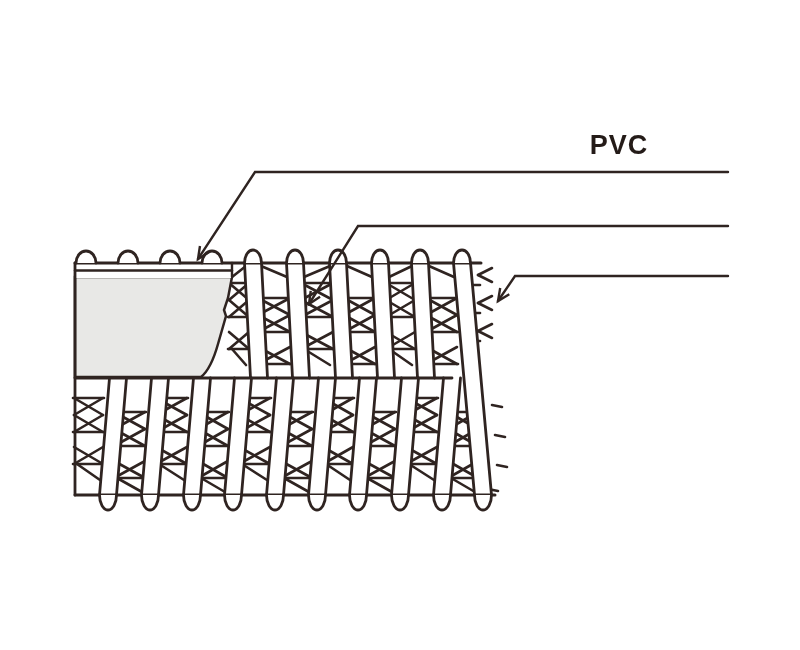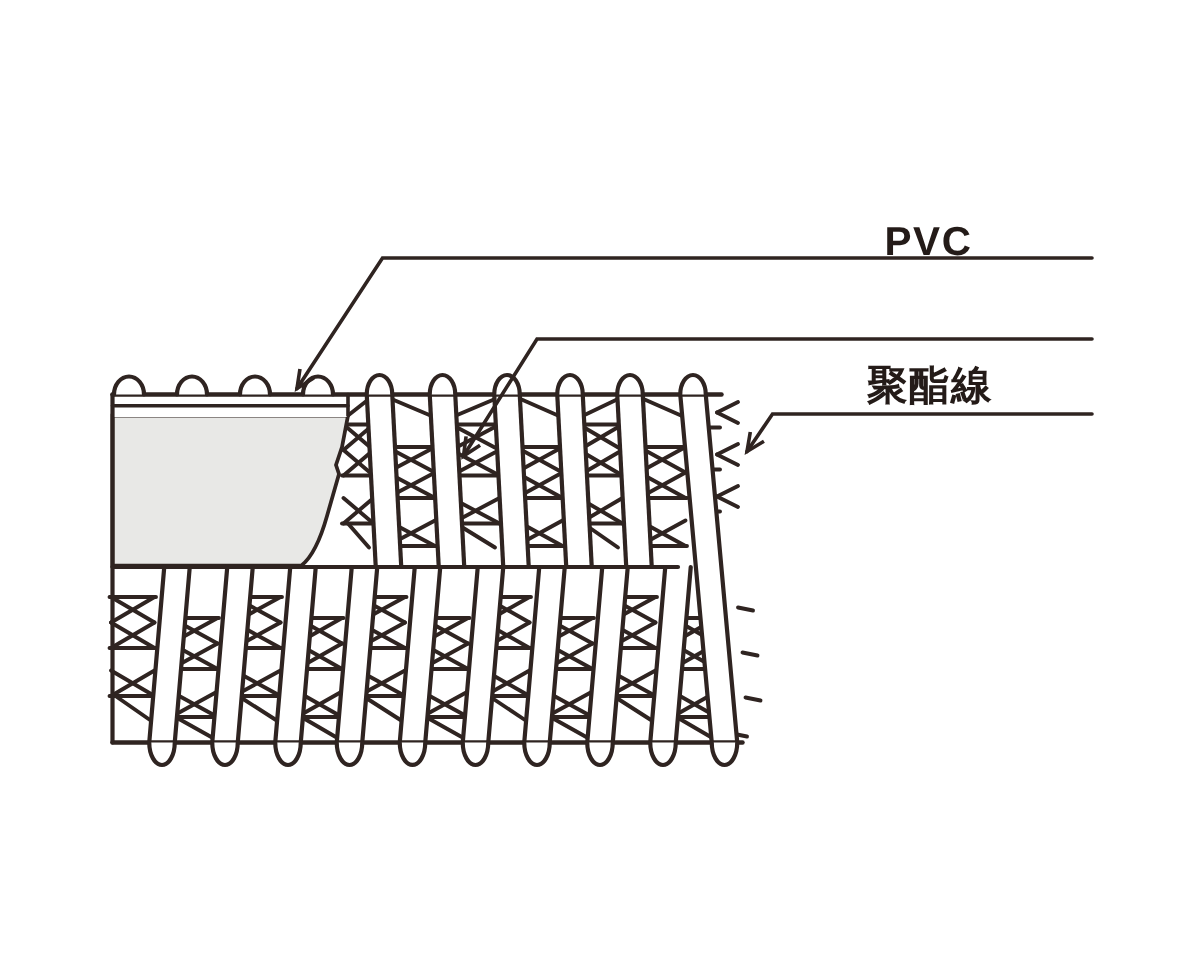--- a/index.html
+++ b/index.html
@@ -3,21 +3,21 @@
 <meta charset="utf-8">
 <style>
   html,body{margin:0;padding:0;background:#fff;}
   .stage{position:relative;width:800px;height:650px;background:#fff;overflow:hidden;
          font-family:"Liberation Sans",sans-serif;}
   svg{position:absolute;left:0;top:0;}
   .label{position:absolute;width:240px;text-align:center;
          font-family:"Liberation Sans",sans-serif;
          font-size:27px;font-weight:600;color:#241b18;letter-spacing:1px;
          white-space:nowrap;user-select:none;}
-  #label-pvc{left:499px;top:146px;}
+  #label-pvc{left:499px;top:130px;}
   #label-rigid{left:502px;top:187px;}
   #label-poly{left:500px;top:239px;}
 </style>
 </head>
 <body>
 
 <div class="stage">
   <svg id="hose" width="800" height="650" viewBox="0 0 800 650">
       <defs>
         <marker id="arrowhead" markerUnits="userSpaceOnUse" markerWidth="20" markerHeight="20" refX="14" refY="9" orient="auto">
@@ -283,14 +283,13 @@
         <path d="M433.5,495 A8.5,15 0 0 0 450.5,495" fill="#fff" stroke-width="2.8"></path>
         <path d="M474.5,495 A8.5,15 0 0 0 491.5,495" fill="#fff" stroke-width="2.8"></path>
       </g>
       <g stroke="#2f2421" fill="none" stroke-linecap="round">
         <path d="M728,172 L255,172 L198,259" fill="none" stroke-width="2.4" stroke-linejoin="miter" marker-end="url(#arrowhead)"></path>
         <path d="M728,226 L358,226 L309,304" fill="none" stroke-width="2.4" stroke-linejoin="miter" marker-end="url(#arrowhead)"></path>
         <path d="M728,276 L515,276 L498,301" fill="none" stroke-width="2.4" stroke-linejoin="miter" marker-end="url(#arrowhead)"></path>
       </g>
     </svg>
   <div class="label" id="label-pvc">PVC</div>
-  <div class="label" id="label-poly">聚酯線</div>
 </div>
 
 </body></html>

